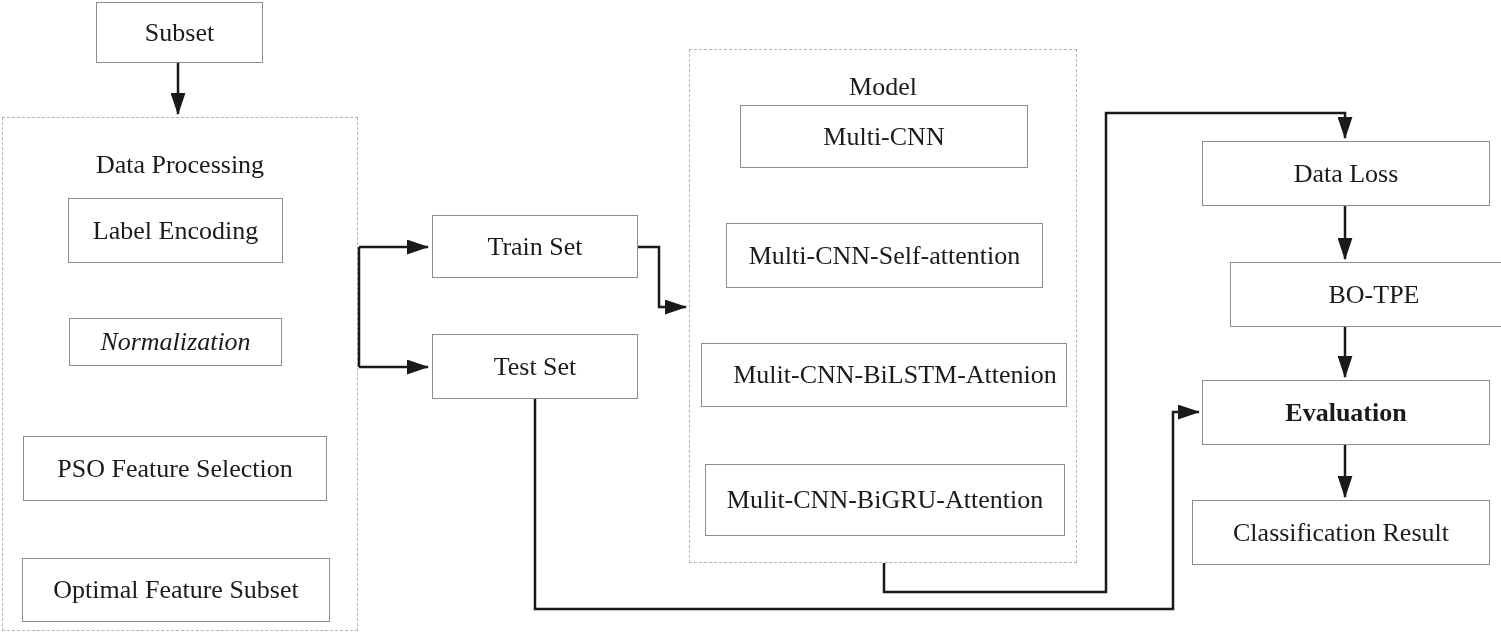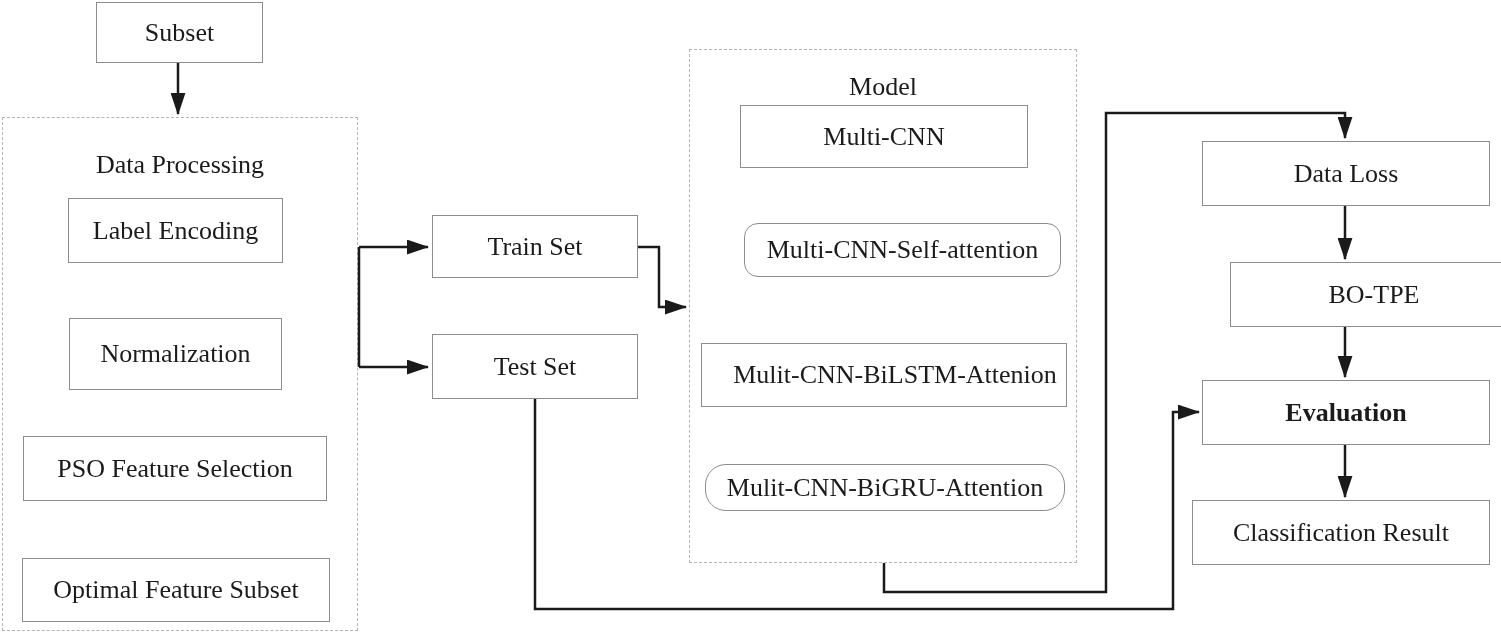--- a/index.html
+++ b/index.html
@@ -65,29 +65,29 @@
 
   
   #group-data-processing { left: 2px;   top: 117px; width: 356px; height: 514px; }
   #group-data-processing .group-label { top: 32px; }
   #group-model           { left: 689px; top: 49px;  width: 388px; height: 514px; }
   #group-model .group-label { top: 22px; }
 
   
   #node-dataset                { left: 96px;   top: 2px;   width: 167px; height: 61px; }
   #node-label-encoding         { left: 68px;   top: 198px; width: 215px; height: 65px; }
-  #node-normalization          { left: 69px;   top: 318px; width: 213px; height: 72px; }
+  #node-normalization          { left: 69px;   top: 318px; width: 213px; height: 48px; font-style: italic; }
   #node-pso-feature-selection  { left: 23px;   top: 436px; width: 304px; height: 65px; }
   #node-optimal-feature-subset { left: 22px;   top: 558px; width: 308px; height: 64px; }
   #node-train-set              { left: 432px;  top: 215px; width: 206px; height: 63px; }
   #node-test-set               { left: 432px;  top: 334px; width: 206px; height: 65px; }
   #node-multi-cnn              { left: 740px;  top: 105px; width: 288px; height: 63px; }
-  #node-multi-cnn-self-attention   { left: 744px; top: 223px; width: 317px; height: 54px; border-radius: 14px; }
+  #node-multi-cnn-self-attention   { left: 726px; top: 223px; width: 317px; height: 65px; }
   #node-mulit-cnn-bilstm-attenion  { left: 701px; top: 343px; width: 366px; height: 64px; padding-left: 22px; }
-  #node-mulit-cnn-bigru-attention  { left: 705px; top: 464px; width: 360px; height: 47px; border-radius: 21px; }
+  #node-mulit-cnn-bigru-attention  { left: 705px; top: 464px; width: 360px; height: 72px; }
   #node-focal-loss             { left: 1202px; top: 141px; width: 288px; height: 65px; }
   #node-bo-tpe                 { left: 1202px; top: 262px; width: 288px; height: 65px; margin-left: 28px; }
   #node-evaluation             { left: 1202px; top: 380px; width: 288px; height: 65px; font-weight: bold; }
   #node-classification-result  { left: 1192px; top: 500px; width: 298px; height: 65px; }
 </style>
 </head>
 <body>
 
 <div class="canvas">
 

